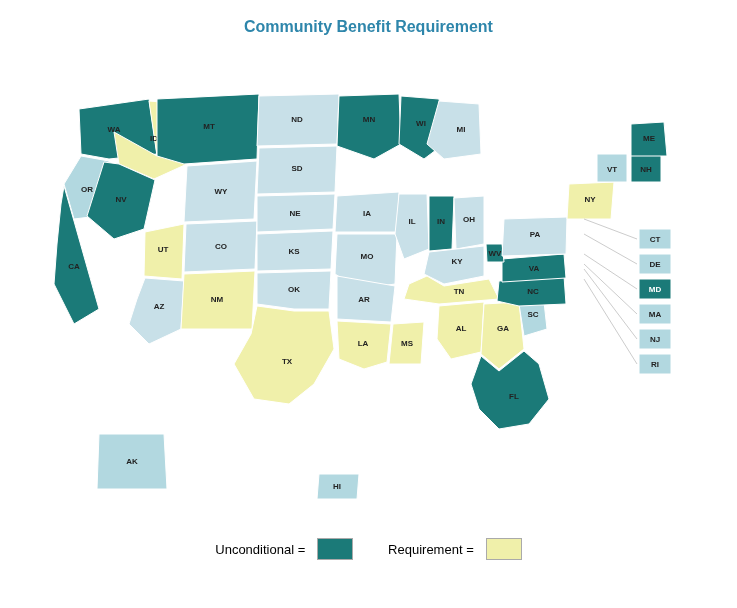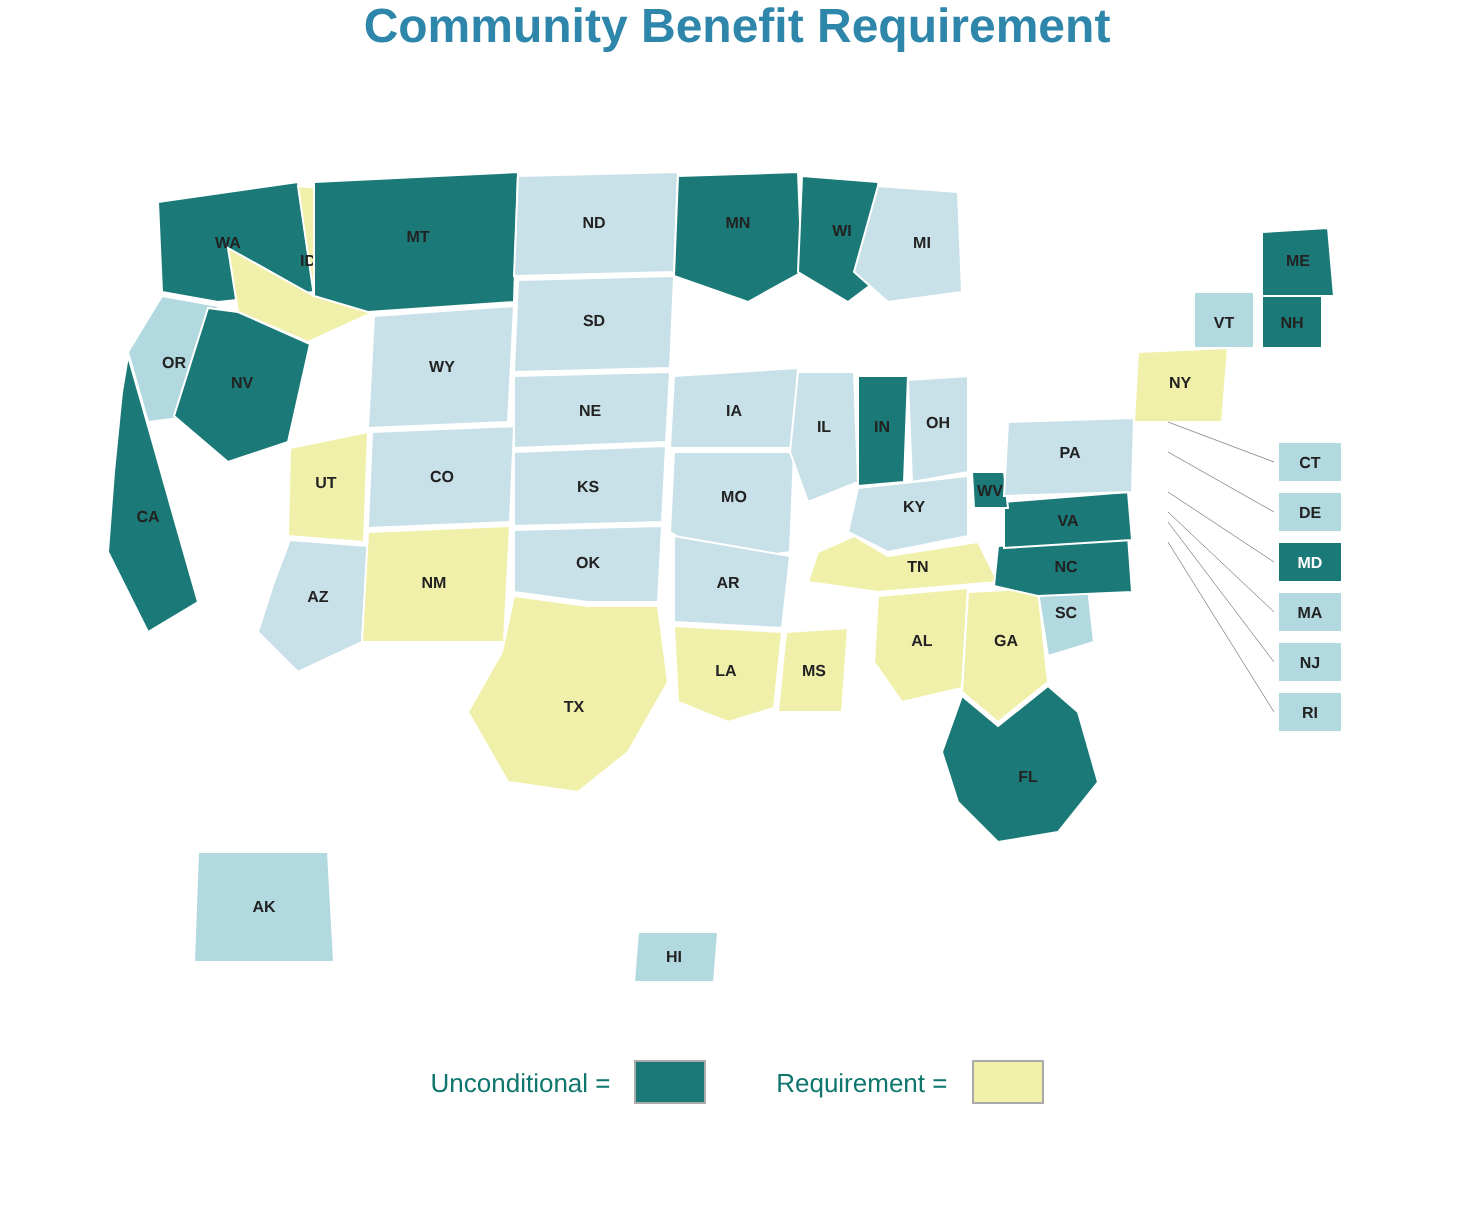--- a/index.html
+++ b/index.html
@@ -8,44 +8,44 @@
       height: 608px;
       background: #fff;
       font-family: Arial, sans-serif;
       display: flex;
       flex-direction: column;
       align-items: center;
     }
 
     .title {
       color: #2E86AB;
-      font-size: 24px;
+      font-size: 16px;
       font-weight: bold;
-      margin-top: 0;
+      margin-top: 18px;
       margin-bottom: 8px;
     }
 
     .map-container {
       position: relative;
       width: 700px;
       height: 490px;
     }
 
     svg.us-map {
       width: 100%;
       height: 100%;
     }
 
     .legend {
       display: flex;
       align-items: center;
       gap: 12px;
       margin-top: 4px;
       font-size: 13px;
-      color: #0f766e;
+      color: #000000;
     }
 
     .legend-box {
       width: 36px;
       height: 22px;
       border: 1px solid #aaa;
       display: inline-block;
     }
 
     .legend-unconditional { background: #1B7A78; }

